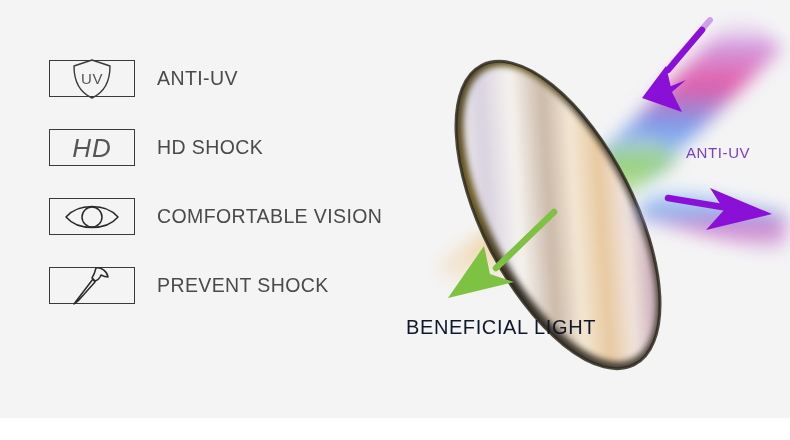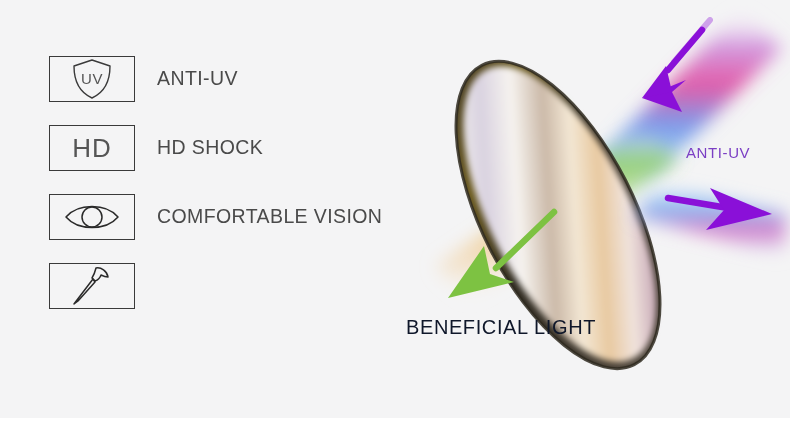--- a/index.html
+++ b/index.html
@@ -24,34 +24,35 @@
   #feature-list{
     position:absolute;left:49px;top:52px;
     width:360px;
   }
   .feature-row{
     display:flex;align-items:center;
     height:53px;
     margin-bottom:16px;
   }
   .feature-icon-box{
-    width:86px;height:46px;
+    width:86px;height:37px;
     border:1px solid #3a3a3a;
     background:#f4f4f5;
     display:flex;align-items:center;justify-content:center;
     box-sizing:border-box;
     flex:0 0 86px;
   }
   .feature-icon-box svg{display:block;}
   .hd-text{
     font-family:"Liberation Sans", sans-serif;
     font-size:26px;
     letter-spacing:1px;
     color:#555;
     line-height:1;
+    font-style:italic;
   }
   .feature-label{
     margin-left:22px;
     font-size:19.5px;
     color:#4a4a4a;
     letter-spacing:.4px;
     white-space:nowrap;
     font-family:"Liberation Sans", sans-serif;
   }
 
@@ -114,20 +115,21 @@
       <div class="feature-label">COMFORTABLE VISION</div>
     </div>
 
     <div class="feature-row">
       <div class="feature-icon-box">
         <svg width="46" height="44" viewBox="0 0 46 44">
           <path d="M27 4 C32 3 38 7 39 13 C36 13 34 12 32 11 C31 14 29 16 26 17 L23 14 C25 11 26 8 27 4 Z" fill="none" stroke="#2a2a2a" stroke-width="1.5" stroke-linejoin="round"></path>
           <path d="M24 15 L8 36 L5 40 L9 37 L26 18 Z" fill="none" stroke="#2a2a2a" stroke-width="1.5" stroke-linejoin="round"></path>
         </svg>
       </div>
+      <div class="feature-label">PREVENT SHOCK</div>
     </div>
 
   </div>
 
   <div id="illustration">
     <svg width="380" height="420" viewBox="0 0 380 420">
       <defs>
 
         <linearGradient id="lensIrid" x1="0" y1="0" x2="1" y2="1">
           <stop offset="0.00" stop-color="#b9a7c4"></stop>

